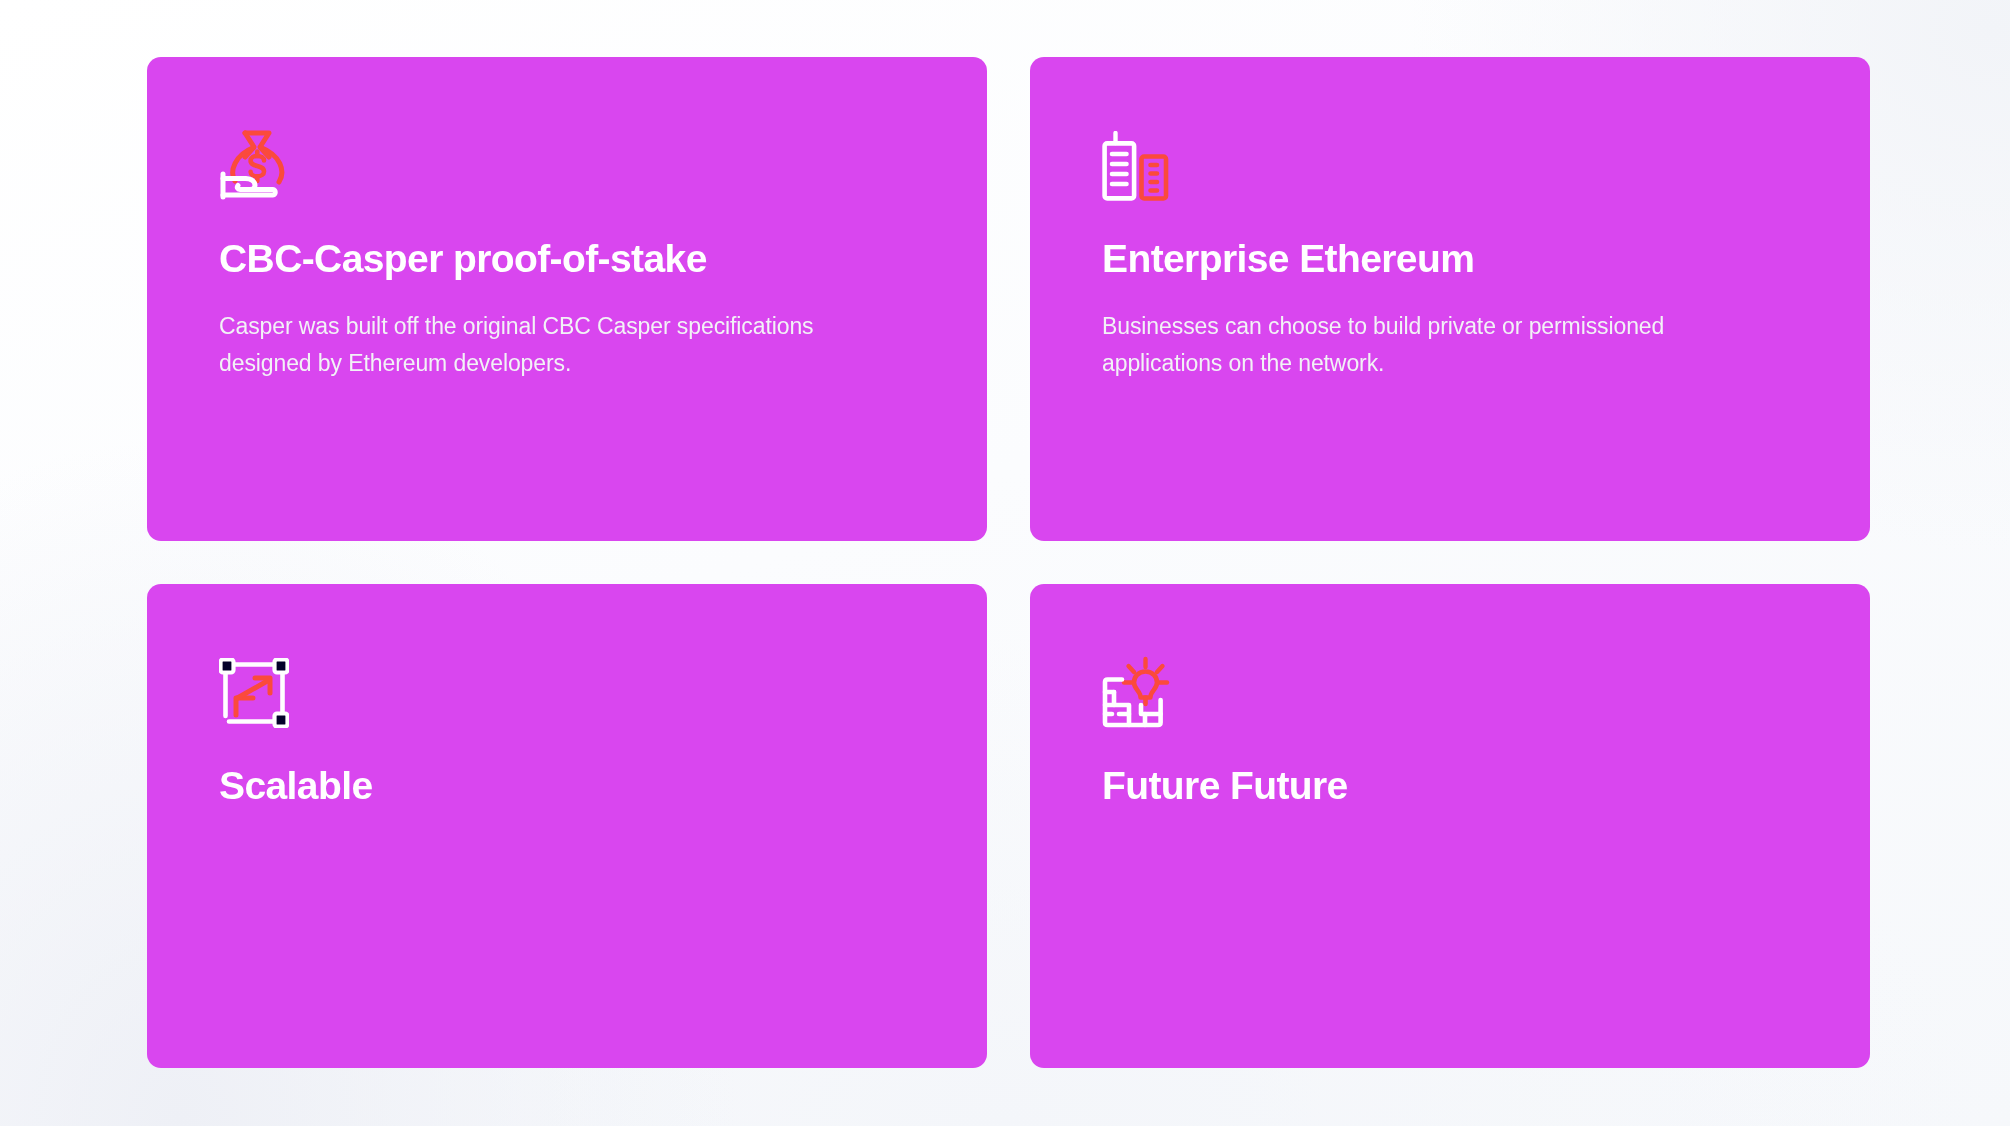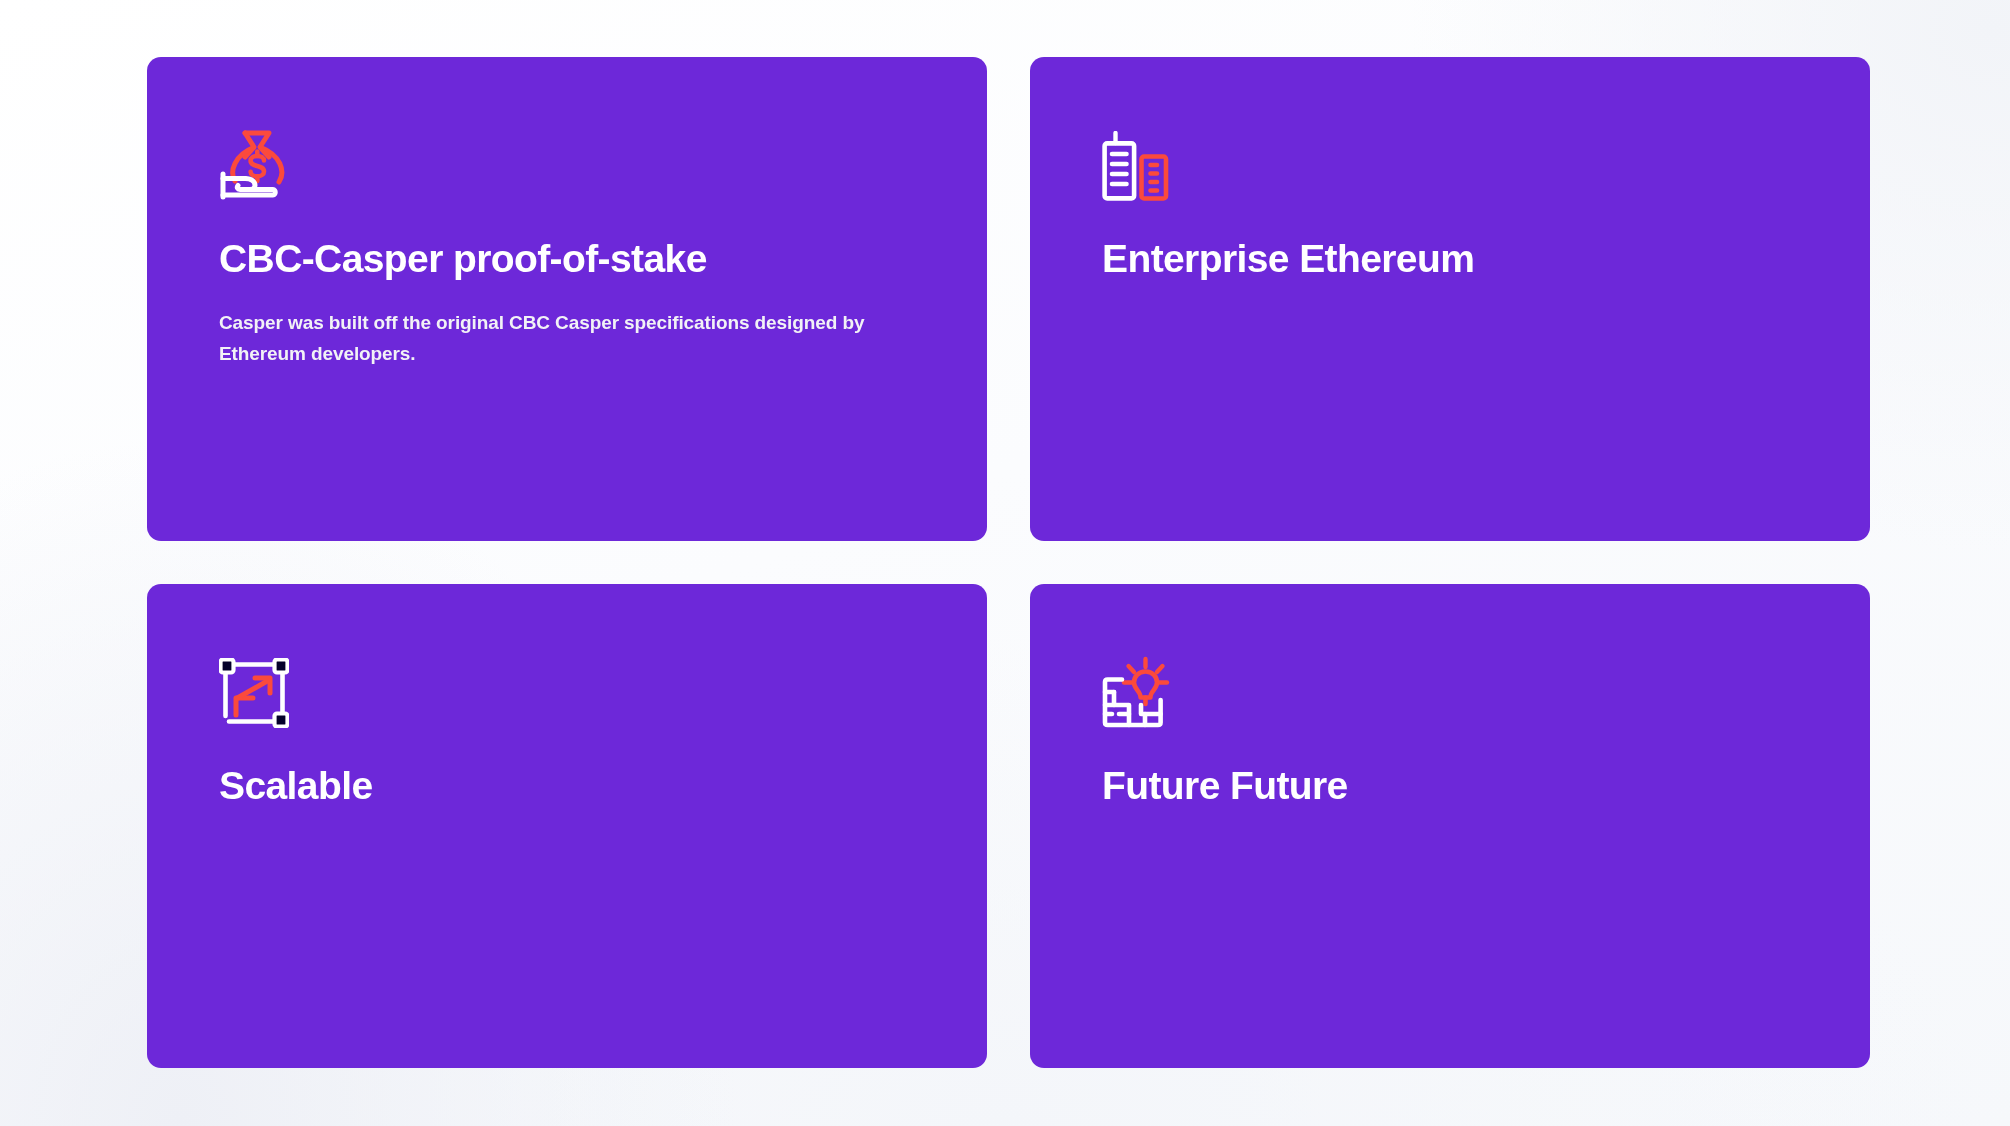--- a/index.html
+++ b/index.html
@@ -25,21 +25,21 @@
     left:147px; top:57px;
     width:1723px; height:1011px;
     display:grid;
     grid-template-columns:1fr 1fr;
     grid-template-rows:1fr 1fr;
     column-gap:43px;
     row-gap:43px;
     z-index:1;
   }
   .card {
-    background:#6d28d9;
+    background:#d946ef;
     border-radius:14px;
     padding:66px 72px 40px 72px;
     display:flex;
     flex-direction:column;
     overflow:hidden;
   }
   .icon-slot {
     width:82px; height:78px;
     display:flex; align-items:flex-end;
     margin-bottom:36px;
@@ -48,22 +48,22 @@
   .card-title {
     color:#ffffff;
     font-size:39px;
     font-weight:bold;
     letter-spacing:-0.6px;
     line-height:1.15;
     margin-bottom:26px;
   }
   .card-body {
     color:#f2f2f6;
-    font-size:19px;
-    font-weight:bold;
+    font-size:23px;
+    font-weight:normal;
     line-height:1.62;
     letter-spacing:-0.1px;
     max-width:680px;
   }
 </style>
 </head>
 <body>
 
 <div class="bg-wash"></div>
 
@@ -101,20 +101,21 @@
         <path d="M13.5 2 V12" stroke="#ffffff" stroke-width="4.4" stroke-linecap="round"></path>
 
         <rect x="2.6" y="12.4" width="29.5" height="55" rx="2.6" stroke="#ffffff" stroke-width="4.6" fill="none"></rect>
         <path d="M10 23 H24.5 M10 33 H24.5 M10 43 H24.5 M10 53 H24.5" stroke="#ffffff" stroke-width="4.6" stroke-linecap="round"></path>
 
         <rect x="39.5" y="25.5" width="24.5" height="42" rx="2.6" stroke="#fb4a3c" stroke-width="4.6" fill="none"></rect>
         <path d="M48.5 34 H55 M48.5 42.5 H55 M48.5 51 H55 M48.5 59.5 H55" stroke="#fb4a3c" stroke-width="4.6" stroke-linecap="round"></path>
       </svg>
     </div>
     <div class="card-title">Enterprise Ethereum</div>
+    <div class="card-body">Businesses can choose to build private or permissioned applications on the network.</div>
   </div>
 
   <div class="card">
     <div class="icon-slot">
       <svg width="70" height="70" viewBox="0 0 70 70" fill="none">
 
         <path d="M10 6.5 H58 M63.5 12 V58 M10 63.5 H58 M6.5 12 V58" stroke="#ffffff" stroke-width="4.6" stroke-linecap="round"></path>
 
         <rect x="1.5" y="1.5" width="13" height="13" rx="2.4" fill="#05012b" stroke="#ffffff" stroke-width="4.2"></rect>
         <rect x="55.5" y="1.5" width="13" height="13" rx="2.4" fill="#05012b" stroke="#ffffff" stroke-width="4.2"></rect>

